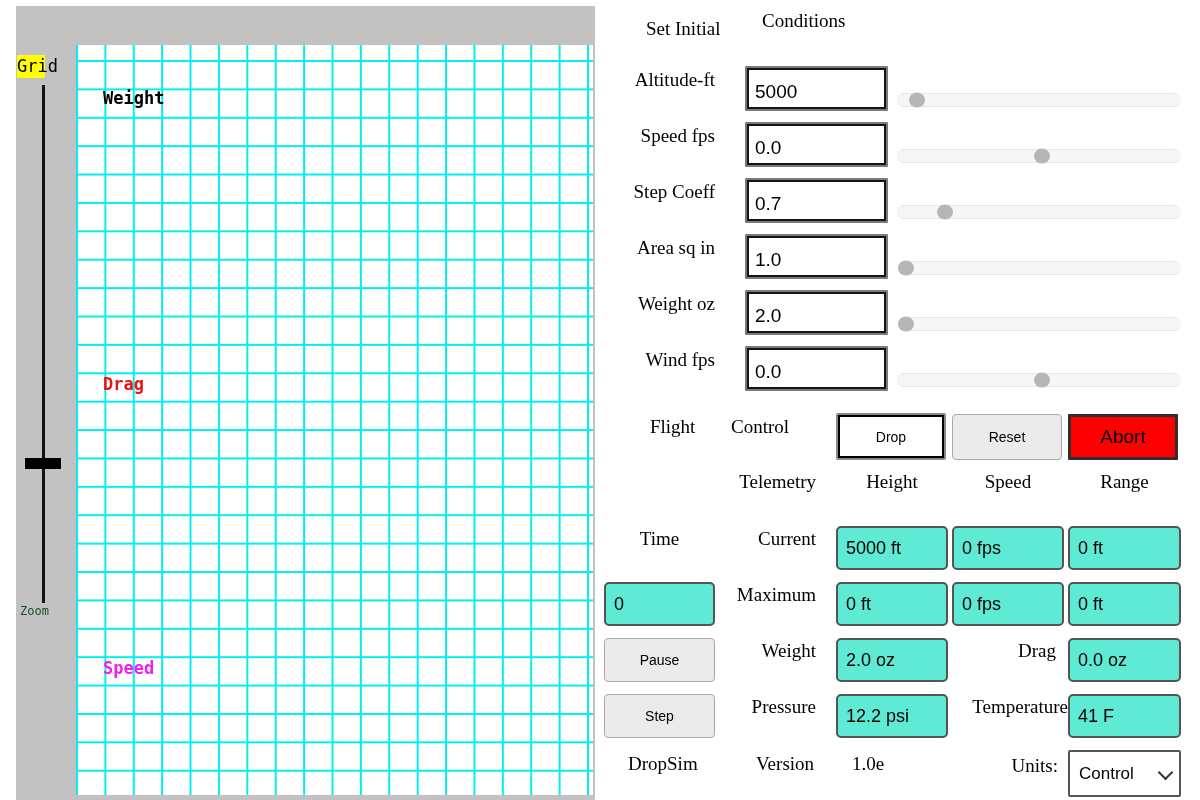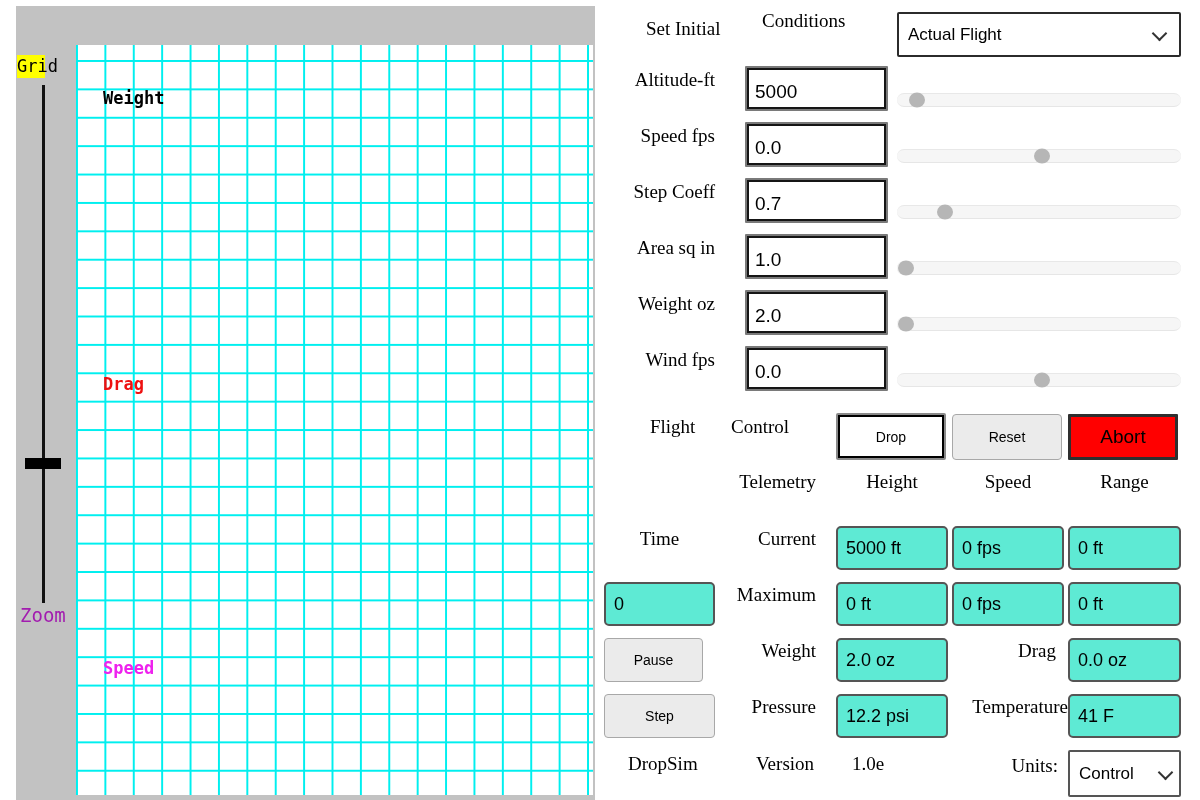--- a/index.html
+++ b/index.html
@@ -9,21 +9,21 @@
 
   
   .left-panel{position:absolute;left:16px;top:6px;width:579px;height:794px;background:#c2c2c2;}
   .plot{position:absolute;left:60px;top:39px;width:517px;height:750px;background-color:#ffffff;
         background-size:28.4px 28.4px;background-position:0 0,0 15px;}
   .series-label{position:absolute;font-family:"DejaVu Sans Mono",monospace;font-size:17px;font-weight:bold;white-space:nowrap;}
   .grid-label{position:absolute;left:1px;top:49px;width:28px;height:23px;background:#ffff00;color:#000;
               font-family:"DejaVu Sans Mono",monospace;font-size:17px;line-height:23px;text-align:center;}
   .zoom-track{position:absolute;left:26px;top:79px;width:3px;height:518px;background:#111;}
   .zoom-handle{position:absolute;left:9px;top:452px;width:36px;height:11px;background:#000;}
-  .zoom-label{position:absolute;left:4px;top:598px;font-family:"DejaVu Sans Mono",monospace;font-size:19px;color:#a21caf;}
+  .zoom-label{position:absolute;left:4px;top:598px;font-family:"DejaVu Sans Mono",monospace;font-size:12px;color:#14532d;}
 
   
   .serif{font-family:"Liberation Serif",serif;font-size:19px;color:#000;white-space:nowrap;}
   .r-align{text-align:right;}
   .c-align{text-align:center;}
 
   .select{position:absolute;background:#fff;border:2px solid #2b2b2b;border-radius:2px;box-sizing:border-box;
           display:flex;align-items:center;font-size:17px;color:#000;padding-left:9px;cursor:default;}
   .select .chevron{position:absolute;right:14px;top:50%;width:9px;height:9px;margin-top:-7px;
           border-right:2px solid #333;border-bottom:2px solid #333;transform:rotate(45deg);}
@@ -61,24 +61,20 @@
     <div class="plot" style="background-image: linear-gradient(to right, rgb(0, 239, 239) 2px, transparent 2px), linear-gradient(rgb(0, 239, 239) 2px, transparent 2px);">
       <span class="series-label" style="left: 27px; top: 43px; color: rgb(0, 0, 0);">Weight</span>
       <span class="series-label" style="left: 27px; top: 329px; color: rgb(238, 17, 17);">Drag</span>
       <span class="series-label" style="left: 27px; top: 613px; color: rgb(238, 34, 238);">Speed</span>
     </div>
   </div>
 
   <span class="abs serif" style="left:646px;top:10px;margin-top:8px;">Set Initial</span>
   <span class="abs serif" style="left:762px;top:10px;">Conditions</span>
 
-  <div class="select" style="left:897px;top:12px;width:284px;height:45px;">
-    <span>Actual Flight</span>
-    <span class="chevron"></span>
-  </div>
 
   <div class="ic-row" style="top:66px;">
     <span class="ic-label serif r-align">Altitude-ft</span>
     <input class="ic-input" value="5000" style="">
     <div class="slider">
         <span class="thumb" style="left: 7%;"></span>
       </div>
   </div>
 
   <div class="ic-row" style="top:122px;">
@@ -138,21 +134,21 @@
   <div class="disp" style="left:836px;top:526px;width:112px;">5000 ft</div>
   <div class="disp" style="left:952px;top:526px;width:112px;">0 fps</div>
   <div class="disp" style="left:1068px;top:526px;width:113px;">0 ft</div>
 
   <div class="disp" style="left:604px;top:582px;width:111px;">0</div>
   <span class="abs serif r-align" style="left:696px;top:584px;width:120px;">Maximum</span>
   <div class="disp" style="left:836px;top:582px;width:112px;">0 ft</div>
   <div class="disp" style="left:952px;top:582px;width:112px;">0 fps</div>
   <div class="disp" style="left:1068px;top:582px;width:113px;">0 ft</div>
 
-  <button class="btn btn-soft" style="left:604px;top:638px;width:99px;height:44px;">Pause</button>
+  <button class="btn btn-soft" style="left:604px;top:638px;width:111px;height:44px;">Pause</button>
   <span class="abs serif r-align" style="left:696px;top:640px;width:120px;">Weight</span>
   <div class="disp" style="left:836px;top:638px;width:112px;">2.0 oz</div>
   <span class="abs serif r-align" style="left:946px;top:640px;width:110px;">Drag</span>
   <div class="disp" style="left:1068px;top:638px;width:113px;">0.0 oz</div>
 
   <button class="btn btn-soft" style="left:604px;top:694px;width:111px;height:44px;">Step</button>
   <span class="abs serif r-align" style="left:696px;top:696px;width:120px;">Pressure</span>
   <div class="disp" style="left:836px;top:694px;width:112px;">12.2 psi</div>
   <span class="abs serif r-align" style="left:938px;top:696px;width:130px;">Temperature</span>
   <div class="disp" style="left:1068px;top:694px;width:113px;">41 F</div>

